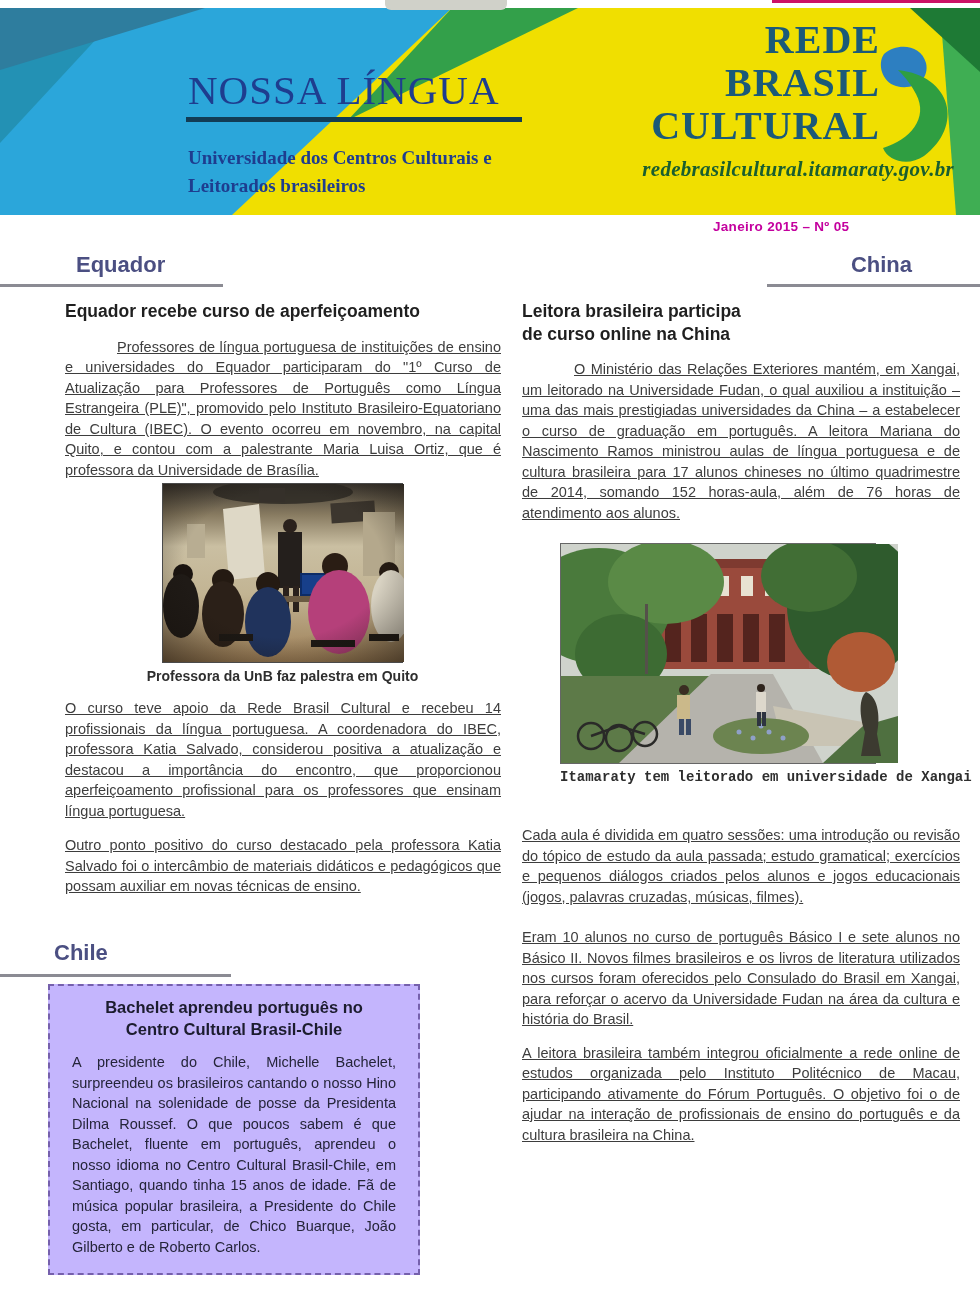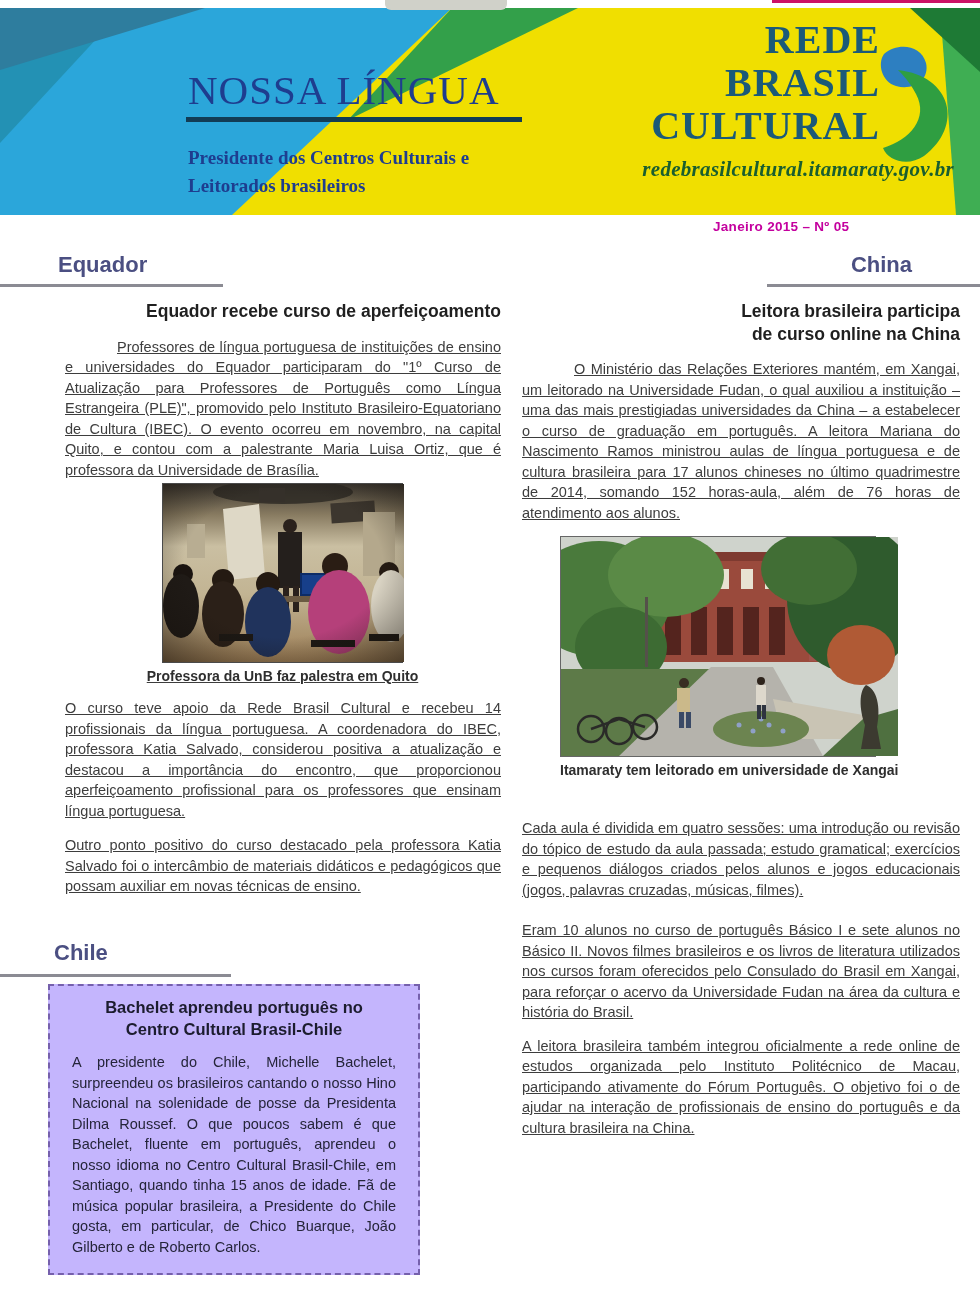--- a/index.html
+++ b/index.html
@@ -28,21 +28,21 @@
       color:#c4009e;letter-spacing:0.3px;}
 
   
   .sec-head{position:absolute;font-size:22px;font-weight:bold;color:#4b4f82;line-height:26px;}
   .sec-rule{position:absolute;height:3px;background:#8b8b93;}
 
   
   .col{position:absolute;top:300px;}
   #col-left{left:65px;width:436px;}
   #col-right{left:522px;width:438px;}
-  .art-title{font-size:17.5px;font-weight:bold;color:#1f1f1f;text-align:right;line-height:22.5px;
+  .art-title{font-size:17.5px;font-weight:bold;color:#1f1f1f;text-align:left;line-height:22.5px;
       margin-bottom:14px;}
   .body-p{font-size:14.5px;line-height:20.5px;text-align:justify;color:#3d3d3d;margin:0;text-decoration:underline;}
   .indent{text-indent:52px;}
   .photo-wrap{position:relative;}
   .photo-frame{border:1px solid #4a4a4a;line-height:0;}
   .caption{font-size:14px;font-weight:bold;color:#2e2e2e;text-align:center;margin-top:5px;
       white-space:nowrap;}
 
   
   #chile-box{position:absolute;left:48px;top:984px;width:372px;box-sizing:border-box;
@@ -68,49 +68,49 @@
       <g>
         <path d="M884,46 C898,34 921,37 926,55 C930,72 913,83 896,78 C882,74 877,56 884,46 Z" fill="#2d7fc1"></path>
         <path d="M898,62 C952,68 964,118 924,148 C908,159 888,153 883,140 C910,132 929,110 916,86 C910,74 902,66 898,62 Z" fill="#2f9e41"></path>
       </g>
     </svg>
     <div class="top-tab"></div>
     <div class="top-magenta"></div>
 
     <div class="nossa-title">NOSSA LÍNGUA</div>
     <div class="nossa-sub">
-      <div>Presidente dos Centros Culturais e</div>
+      <div>Universidade dos Centros Culturais e</div>
       <div>Leitorados brasileiros</div>
     </div>
     <div class="brand">
       <div>REDE</div>
       <div>BRASIL</div>
       <div>CULTURAL</div>
     </div>
     <div class="brand-url">redebrasilcultural.itamaraty.gov.br</div>
   </div>
 
   <div class="issue-line">Janeiro 2015 – Nº 05</div>
 
-  <div class="sec-head" style="left:58px;top:252px;">Equador</div>
+  <div class="sec-head" style="left:76px;top:252px;">Equador</div>
   <div class="sec-rule" style="left:0;top:284px;width:223px;"></div>
 
   <div class="sec-head" style="right:68px;top:252px;margin-left:26px;">China</div>
   <div class="sec-rule" style="left:767px;top:284px;width:213px;"></div>
 
   <div class="sec-head" style="left:54px;top:940px;">Chile</div>
   <div class="sec-rule" style="left:0;top:974px;width:231px;"></div>
 
   <div class="col" id="col-left">
     <div class="art-title">
       <div>Equador recebe curso de aperfeiçoamento</div>
     </div>
     <p class="body-p indent">Professores de língua portuguesa de instituições de ensino e universidades do Equador participaram do "1º Curso de Atualização para Professores de Português como Língua Estrangeira (PLE)", promovido pelo Instituto Brasileiro-Equatoriano de Cultura (IBEC). O evento ocorreu em novembro, na capital Quito, e contou com a palestrante Maria Luisa Ortiz, que é professora da Universidade de Brasília.</p>
 
-    <div class="photo-wrap" style="width:241px;margin:3px 16px 0 97px;text-decoration:underline;">
+    <div class="photo-wrap" style="width:241px;margin:3px 16px 0 97px;">
       <div class="photo-frame">
         <svg width="241" height="178" viewBox="0 0 241 178">
           <defs>
             <linearGradient id="room" x1="0" y1="0" x2="0" y2="1">
               <stop offset="0" stop-color="#3f3a33"></stop>
                 <stop offset="0.17" stop-color="#877a60"></stop>
               <stop offset="0.35" stop-color="#cabfa2"></stop>
                 <stop offset="0.62" stop-color="#c2b493"></stop>
               <stop offset="1" stop-color="#9c7d55"></stop>
             </linearGradient>
@@ -163,21 +163,21 @@
     <p class="box-text">A presidente do Chile, Michelle Bachelet, surpreendeu os brasileiros cantando o nosso Hino Nacional na solenidade de posse da Presidenta Dilma Roussef. O que poucos sabem é que Bachelet, fluente em português, aprendeu o nosso idioma no Centro Cultural Brasil-Chile, em Santiago, quando tinha 15 anos de idade. Fã de música popular brasileira, a Presidente do Chile gosta, em particular, de Chico Buarque, João Gilberto e de Roberto Carlos.</p>
   </div>
 
   <div class="col" id="col-right">
     <div class="art-title">
       <div>Leitora brasileira participa</div>
       <div>de curso online na China</div>
     </div>
     <p class="body-p indent">O Ministério das Relações Exteriores mantém, em Xangai, um leitorado na Universidade Fudan, o qual auxiliou a instituição – uma das mais prestigiadas universidades da China – a estabelecer o curso de graduação em português. A leitora Mariana do Nascimento Ramos ministrou aulas de língua portuguesa e de cultura brasileira para 17 alunos chineses no último quadrimestre de 2014, somando 152 horas-aula, além de 76 horas de atendimento aos alunos.</p>
 
-    <div class="photo-wrap" style="width:316px;margin:13px 0 0 38px;">
+    <div class="photo-wrap" style="width:316px;margin:20px 0 0 38px;font-family:Liberation Mono, monospace;">
       <div class="photo-frame" style="border-color:#666;">
         <svg width="337" height="219" viewBox="0 0 337 219">
           <rect width="337" height="219" fill="#cfd3cc"></rect>
           <rect x="95" y="15" width="165" height="110" fill="#9a4a3c"></rect>
           <rect x="95" y="15" width="165" height="9" fill="#7e3a30"></rect>
           <g fill="#e8e2d2">
             <rect x="108" y="32" width="12" height="20"></rect>
               <rect x="132" y="32" width="12" height="20"></rect>
             <rect x="156" y="32" width="12" height="20"></rect>
               <rect x="180" y="32" width="12" height="20"></rect>

